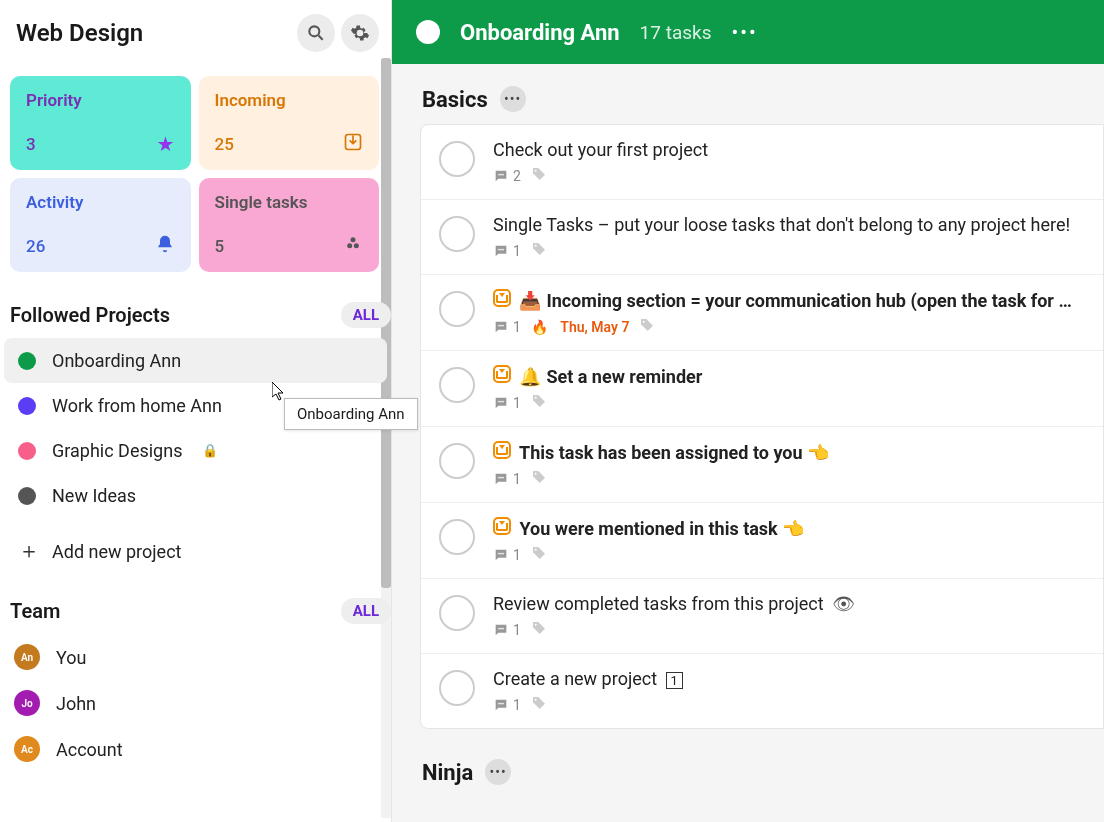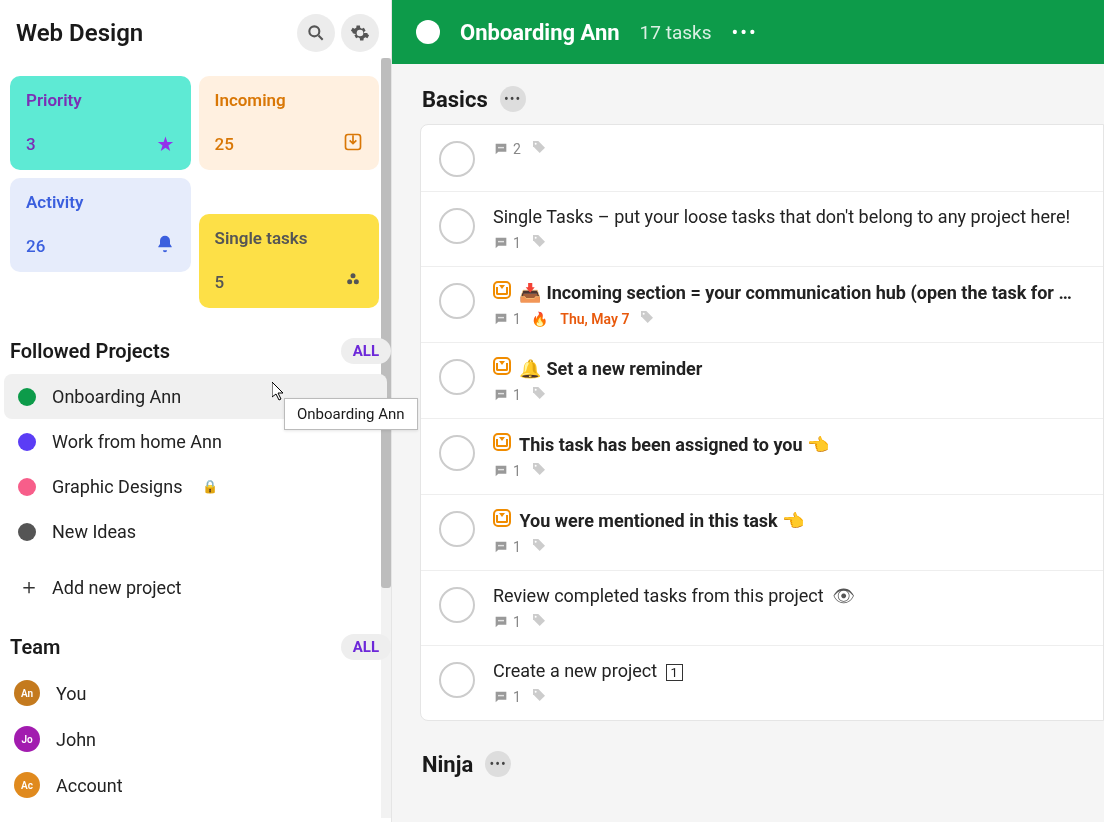--- a/index.html
+++ b/index.html
@@ -16,21 +16,21 @@
 .card { border-radius: 10px; padding: 14px 16px 14px 16px; display: flex; flex-direction: column; justify-content: space-between; height: 94px; cursor: pointer; }
 .card-row { display: flex; align-items: center; justify-content: space-between; }
 .card-title { font-size: 17px; font-weight: 600; }
 .card-count { font-size: 17px; font-weight: 500; }
 .priority { background: #5eead4; }
 .priority .card-title, .priority .card-count { color: #7b2fb5; }
 .incoming { background: #fff0e0; }
 .incoming .card-title, .incoming .card-count { color: #d97706; }
 .activity { background: #e6ecfb; }
 .activity .card-title, .activity .card-count { color: #3b5fde; }
-.singletasks { background: #fde047; margin-top: 36px; }
+.singletasks { background: #f9a8d4; }
 .singletasks .card-title, .singletasks .card-count { color: #555; }
 .section-header { display: flex; align-items: center; justify-content: space-between; padding: 20px 0 10px 10px; }
 .section-title { font-size: 20px; font-weight: 600; }
 .pill { background: #eee; border-radius: 14px; padding: 4px 12px; font-size: 15px; font-weight: 700; color: #6d28d9; cursor: pointer; }
 .proj-list { padding: 0 0 6px 0; }
 .proj-item { display: flex; align-items: center; padding: 12px 14px; gap: 16px; border-radius: 8px; cursor: pointer; margin: 0 4px; }
 .proj-item.active { background: #f0f0f0; }
 .dot { width: 18px; height: 18px; border-radius: 50%; flex-shrink: 0; }
 .proj-label { font-size: 18px; color: #222; }
 .lock-icon { color: #888; font-size: 13px; margin-left: 4px; }
@@ -203,20 +203,21 @@
 
     <div class="main-body" id="main-body">
         <div class="group-header">
           <span class="group-title">Basics</span>
           <span class="dots-pill">•••</span>
         </div>
         <div class="task-list">
           <div class="task">
             <div class="check-circle"></div>
             <div class="task-body">
+              <div class="task-title"><span>Check out your first project</span></div>
               <div class="task-meta">
                 <span class="comment-bubble">
                   <svg width="16" height="16" viewBox="0 0 24 24" fill="#999">
                     <path d="M4 4h16v12H8l-4 4z"></path>
                     <circle cx="9" cy="10" r="1.2" fill="#fff"></circle>
                     <circle cx="12" cy="10" r="1.2" fill="#fff"></circle>
                     <circle cx="15" cy="10" r="1.2" fill="#fff"></circle>
                   </svg> 
                   <span>2</span>
                 </span>

